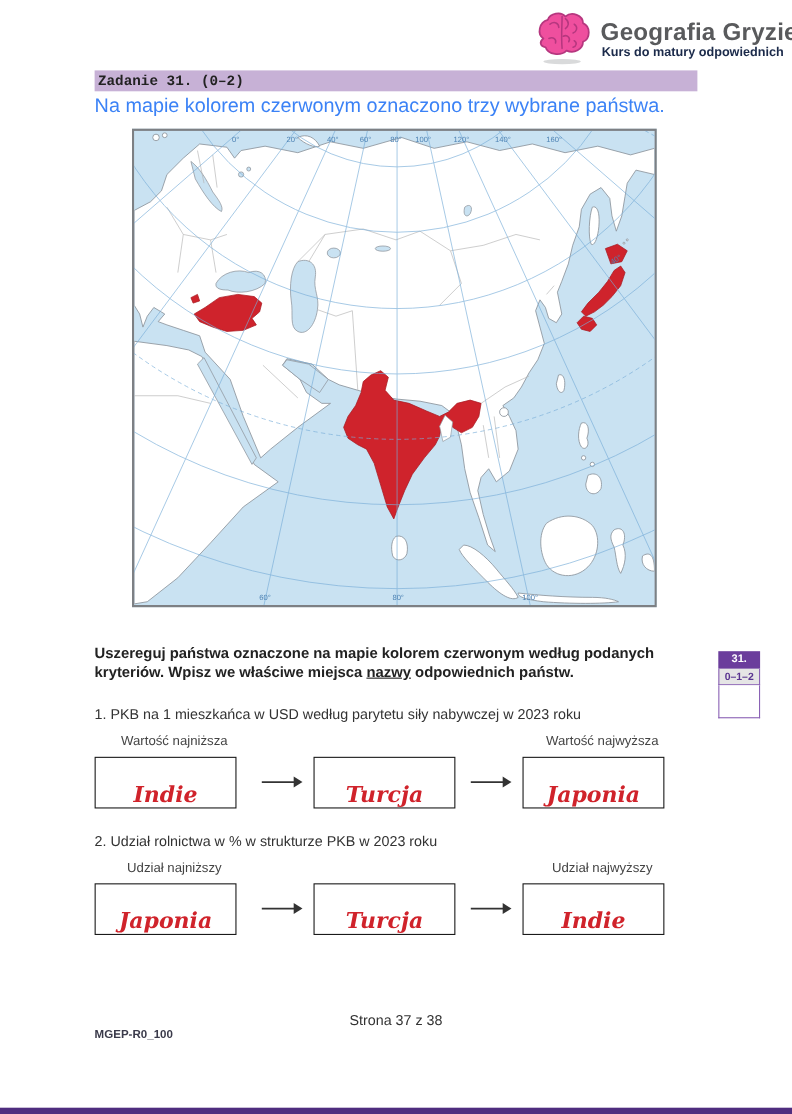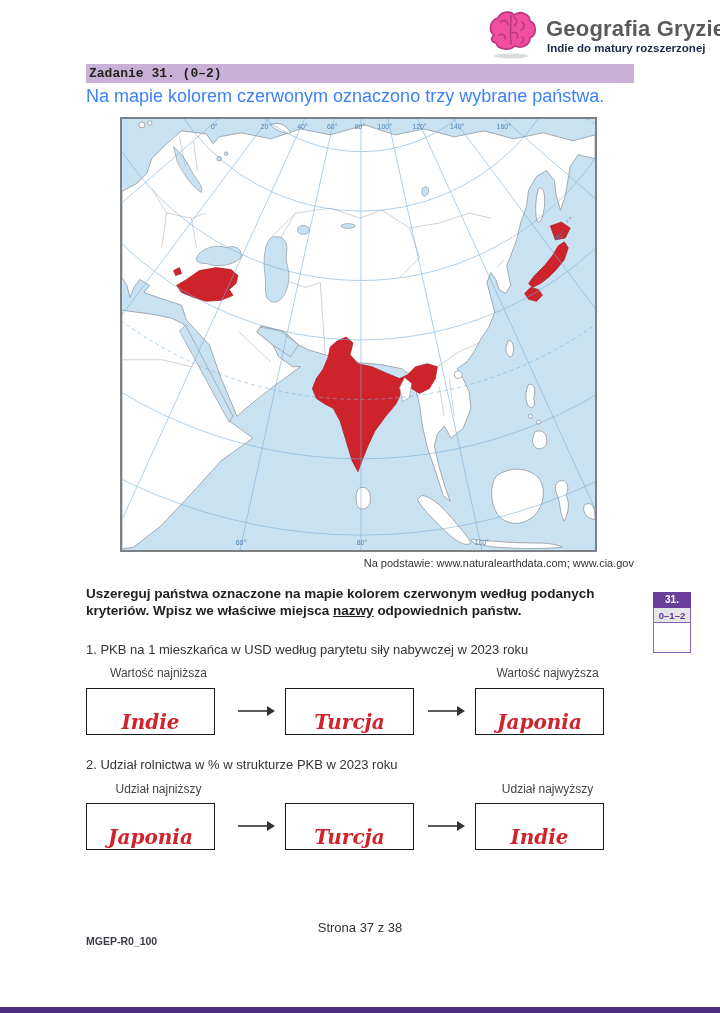--- a/index.html
+++ b/index.html
@@ -74,21 +74,21 @@
         <path d="M16,14 C20,11 24,13 24,17"></path>
         <path d="M30,9 C34,12 33,16 30,18"></path>
         <path d="M38,14 C42,17 40,21 37,22"></path>
         <path d="M15,27 C19,25 22,28 21,31"></path>
         <path d="M28,25 C32,23 35,27 33,30"></path>
         <path d="M38,29 C41,31 40,34 37,35"></path>
         <path d="M27,7 C27,16 26,24 27,36"></path>
       </g>
     </svg>
     <div class="brand">Geografia Gryzie</div>
-    <div class="sub">Indie do matury rozszerzonej</div>
+    <div class="sub">Kurs do matury odpowiednich</div>
   </div>
 
   <div class="task-bar">Zadanie 31. (0–2)</div>
   <div class="intro">Na mapie kolorem czerwonym oznaczono trzy wybrane państwa.</div>
 
   <div class="map-frame">
     <svg viewBox="0 0 477 435" preserveAspectRatio="none">
 
       <rect x="0" y="0" width="477" height="435" fill="#c9e2f2"></rect>
 
@@ -212,21 +212,20 @@
         <text x="300" y="10">120°</text>
         <text x="338" y="10">140°</text>
         <text x="385" y="10">160°</text>
         <text x="120" y="430">60°</text>
         <text x="242" y="430">80°</text>
         <text x="363" y="430">100°</text>
         <text x="443" y="120" transform="rotate(-33 443 120)">40°</text>
       </g>
     </svg>
   </div>
-  <div class="map-source">Na podstawie: www.naturalearthdata.com; www.cia.gov</div>
 
   <div class="instructions">
     <div><span>Uszereguj państwa oznaczone na mapie kolorem czerwonym według podanych</span></div>
     <div><span>kryteriów. Wpisz we właściwe miejsca </span><span class="u">nazwy</span><span> odpowiednich państw.</span></div>
   </div>
 
   <div class="badge">
     <div class="num">31.</div>
     <div class="pts">0–1–2</div>
     <div class="score"></div>

